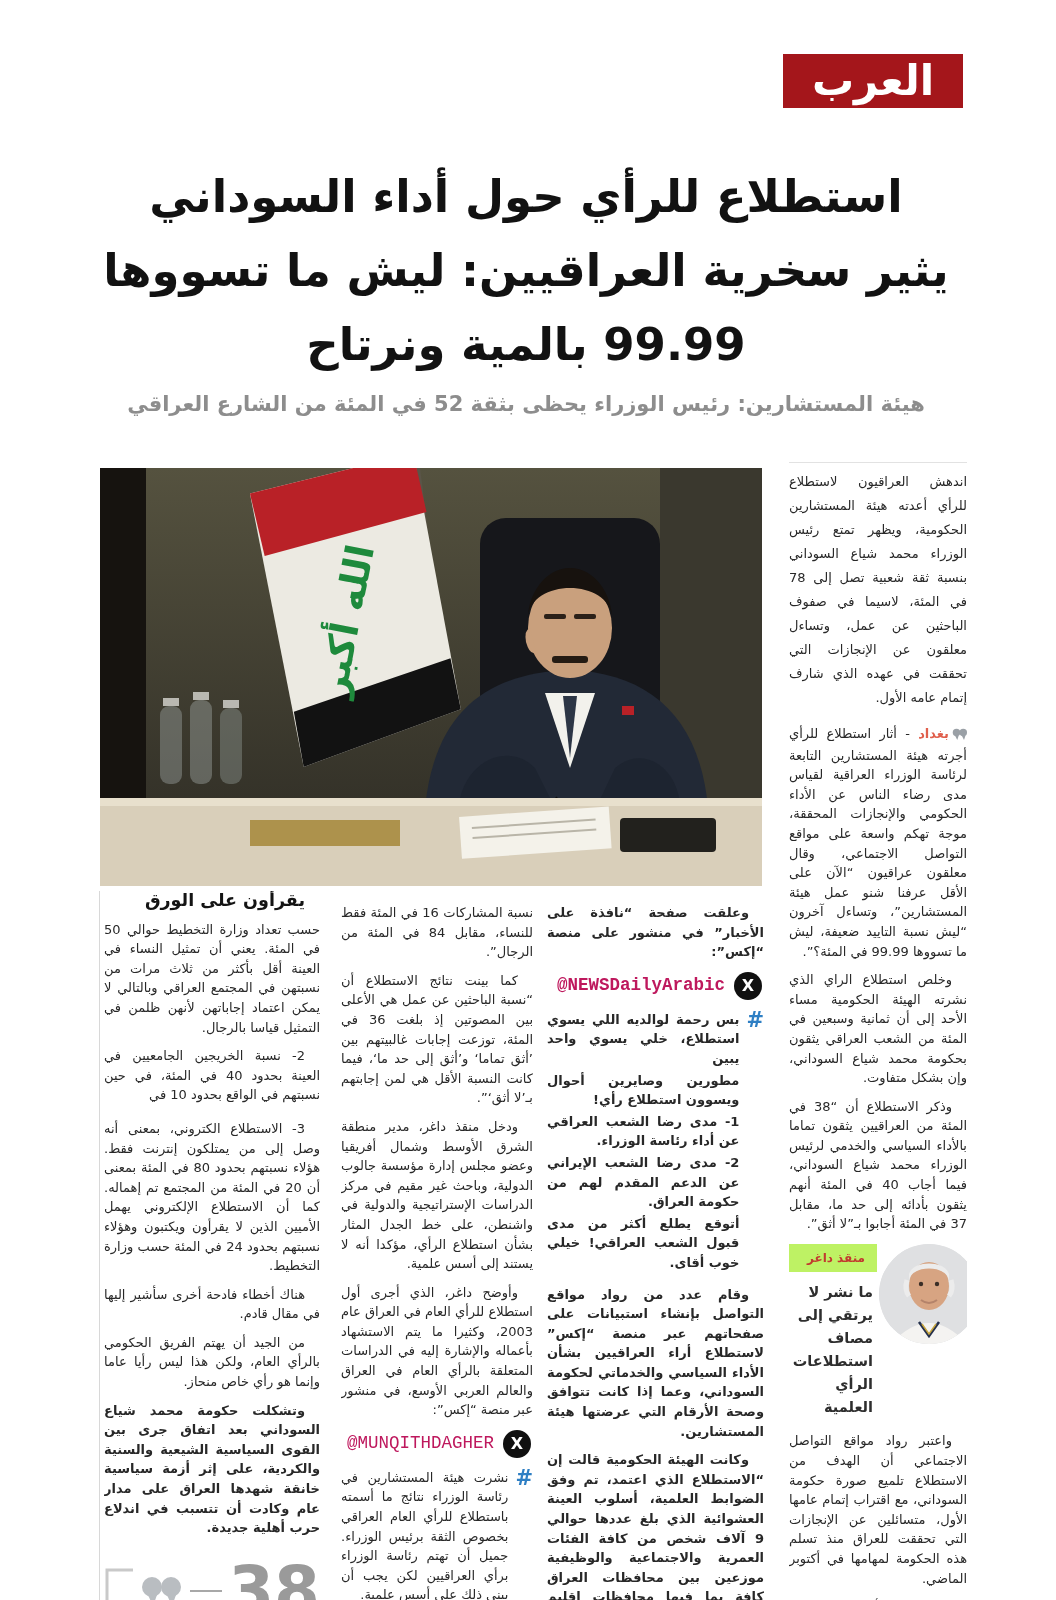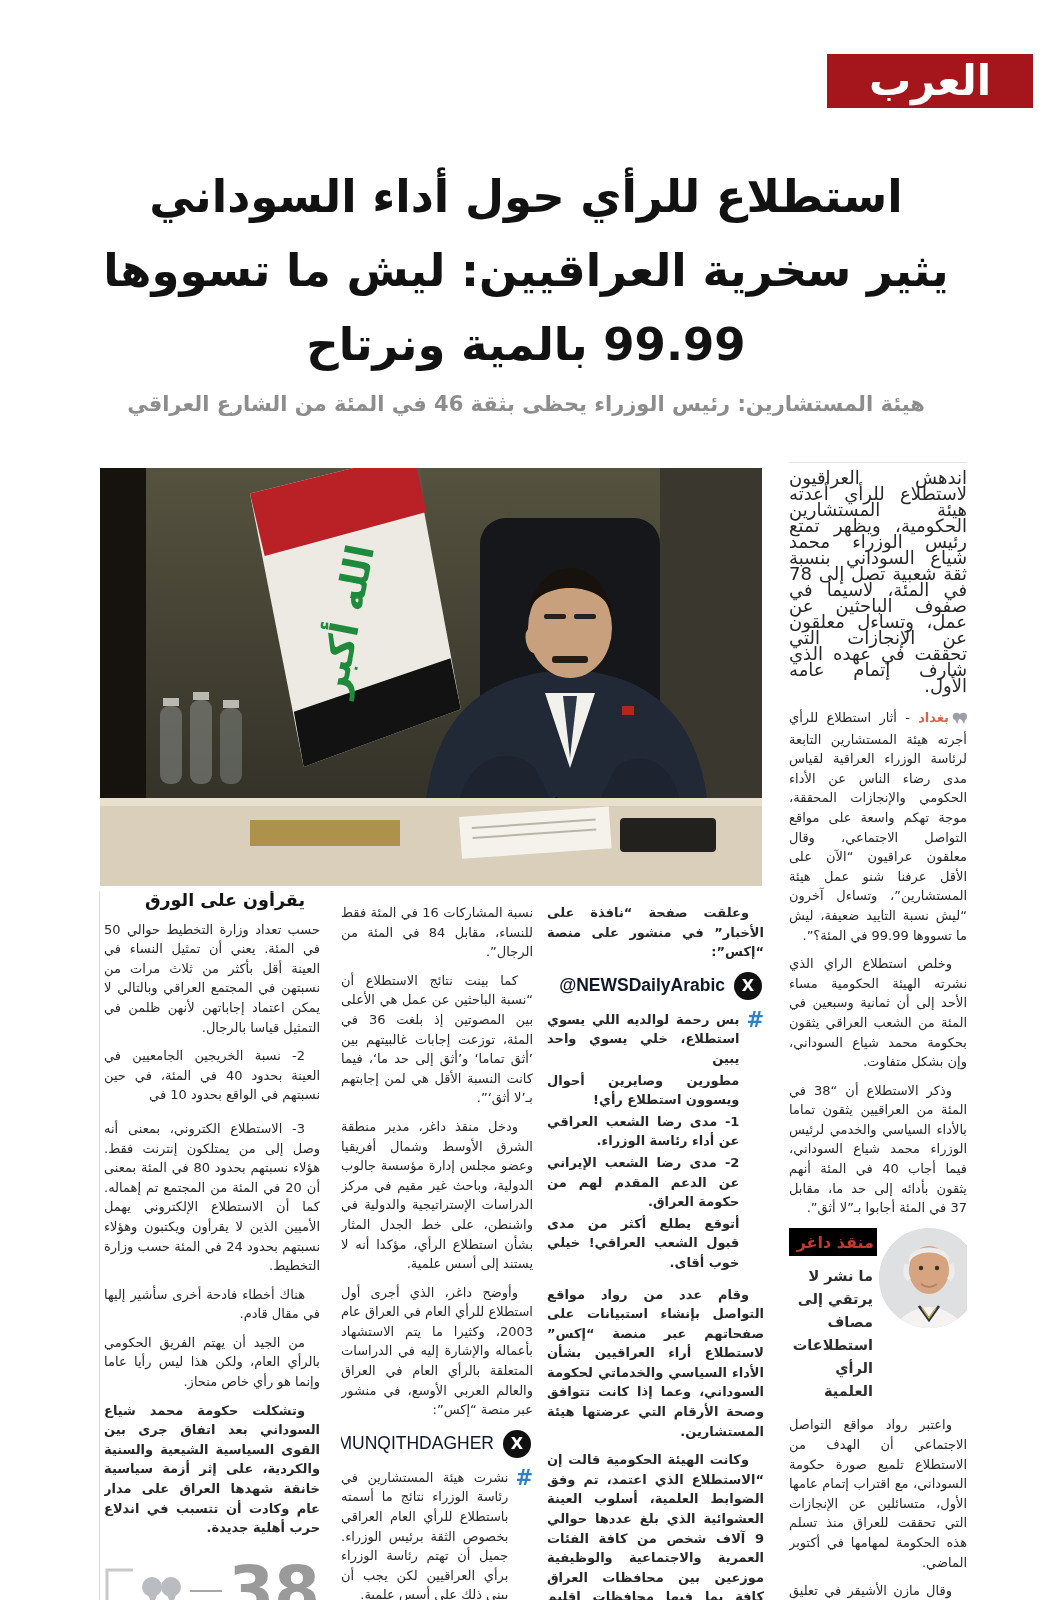--- a/index.html
+++ b/index.html
@@ -1,55 +1,55 @@
 <!DOCTYPE html>
 <html lang="ar" dir="rtl"><head>
 <meta charset="utf-8">
 <style>
   html,body{margin:0;padding:0;background:#ffffff;}
   .page{position:relative;width:1056px;height:1600px;background:#fff;overflow:hidden;
         font-family:"DejaVu Sans",sans-serif;direction:rtl;color:#262626;}
   .abs{position:absolute;}
 
   
-  .logo{left:783px;top:54px;width:206px;height:54px;background:#a4161b;color:#fff;
+  .logo{left:783px;top:54px;width:180px;height:54px;background:#a4161b;color:#fff;
         display:flex;align-items:center;justify-content:center;font-weight:bold;
-        font-size:42px;line-height:1;letter-spacing:-1px;transform-origin:center;margin-left:44px;}
+        font-size:42px;line-height:1;letter-spacing:-1px;transform-origin:center;}
 
   
   .headline{left:95px;top:160px;width:862px;text-align:center;font-weight:bold;
             color:#121212;font-size:45px;line-height:74px;}
   .subhead{left:95px;top:389px;width:862px;text-align:center;font-weight:bold;
            color:#8d8d8d;font-size:21px;line-height:30px;}
 
   
   .col{font-size:13px;line-height:19.6px;text-align:justify;overflow:hidden;color:#282828;}
   .col p{margin:0 0 9px 0;text-indent:15px;}
   .col p.noindent{text-indent:0;}
   .bold{font-weight:bold;}
-  .intro{font-size:18px;line-height:16px;margin-bottom:14px !important;}
+  .intro{font-size:13px;line-height:24px;margin-bottom:14px !important;}
   .dateline{color:#e0604d;font-weight:bold;}
   .qmark{display:inline-block;vertical-align:-2px;margin-left:3px;}
 
   
   .handle-row{display:flex;align-items:center;gap:9px;margin:10px 2px 10px 0;}
   .x-circle{width:28px;height:28px;border-radius:50%;background:#101010;color:#fff;
             display:flex;align-items:center;justify-content:center;flex:none;
             font-weight:bold;font-size:16px;}
-  .handle{font-family:Liberation Sans, sans-serif;color:#0f172a;font-size:17.5px;direction:ltr;}
+  .handle{font-family:Liberation Mono, monospace;color:#be185d;font-size:17.5px;direction:ltr;}
   .tweet{display:flex;gap:7px;margin-bottom:10px;}
   .hash{color:#2e7fc4;font-weight:bold;font-size:21px;line-height:20px;flex:none;}
   .tweet .t-body{flex:1;}
   .tweet .t-body div{margin-bottom:2px;}
 
   
   .profile{display:flex;align-items:flex-start;margin:10px 0 12px 0;}
   .p-main{flex:1;min-width:0;}
-  .p-name{background:#000000;color:#c23a2f;font-weight:bold;font-size:16px;
-          padding:5px 3px 4px 4px;}
+  .p-name{background:#bef264;color:#c23a2f;font-weight:bold;font-size:12px;
+          padding:5px 12px 4px 4px;}
   .p-quote{font-weight:bold;font-size:14.5px;line-height:23px;color:#2e2e2e;
            padding:9px 4px 0 0;text-align:right;}
   .avatar{width:100px;height:100px;border-radius:50%;overflow:hidden;flex:none;
           margin-right:-12px;margin-left:2px;background:#dfe0e2;}
 
   
   .sec-head{font-size:17.5px;font-weight:bold;color:#141414;margin:0 0 10px 0;text-indent:0;}
 
   
   .pq{margin-top:14px;}
@@ -67,21 +67,21 @@
 
   <div class="abs logo">
     <span>العرب</span>
   </div>
 
   <div class="abs headline">
     <div>استطلاع للرأي حول أداء السوداني</div>
     <div>يثير سخرية العراقيين: ليش ما تسووها</div>
     <div>99.99 بالمية ونرتاح</div>
   </div>
-  <div class="abs subhead">هيئة المستشارين: رئيس الوزراء يحظى بثقة 46 في المئة من الشارع العراقي</div>
+  <div class="abs subhead">هيئة المستشارين: رئيس الوزراء يحظى بثقة 52 في المئة من الشارع العراقي</div>
 
   <div class="abs" style="left:100px;top:468px;width:662px;height:418px;">
     <svg width="662" height="418" viewBox="0 0 662 418">
       <defs>
         <linearGradient id="bgg" x1="0" y1="0" x2="0" y2="1">
           <stop offset="0" stop-color="#55523f"></stop>
             <stop offset="1" stop-color="#2c2a23"></stop>
         </linearGradient>
       </defs>
       <rect width="662" height="418" fill="url(#bgg)"></rect>

